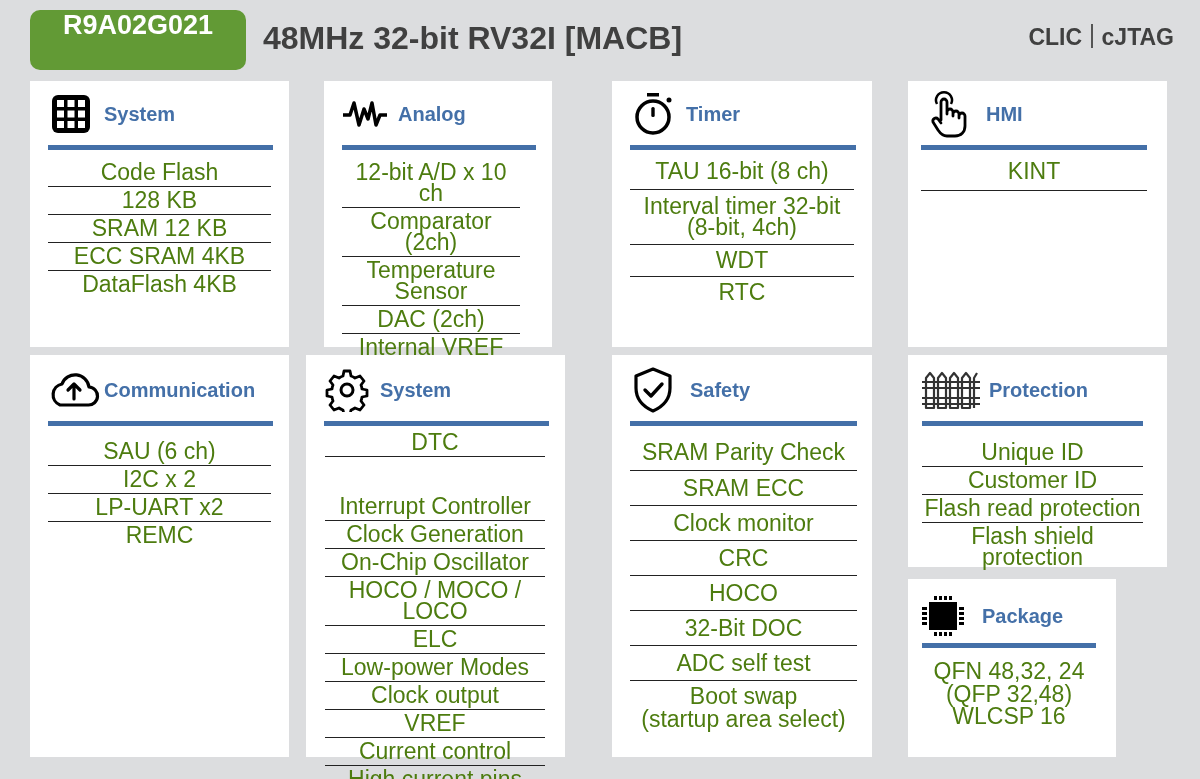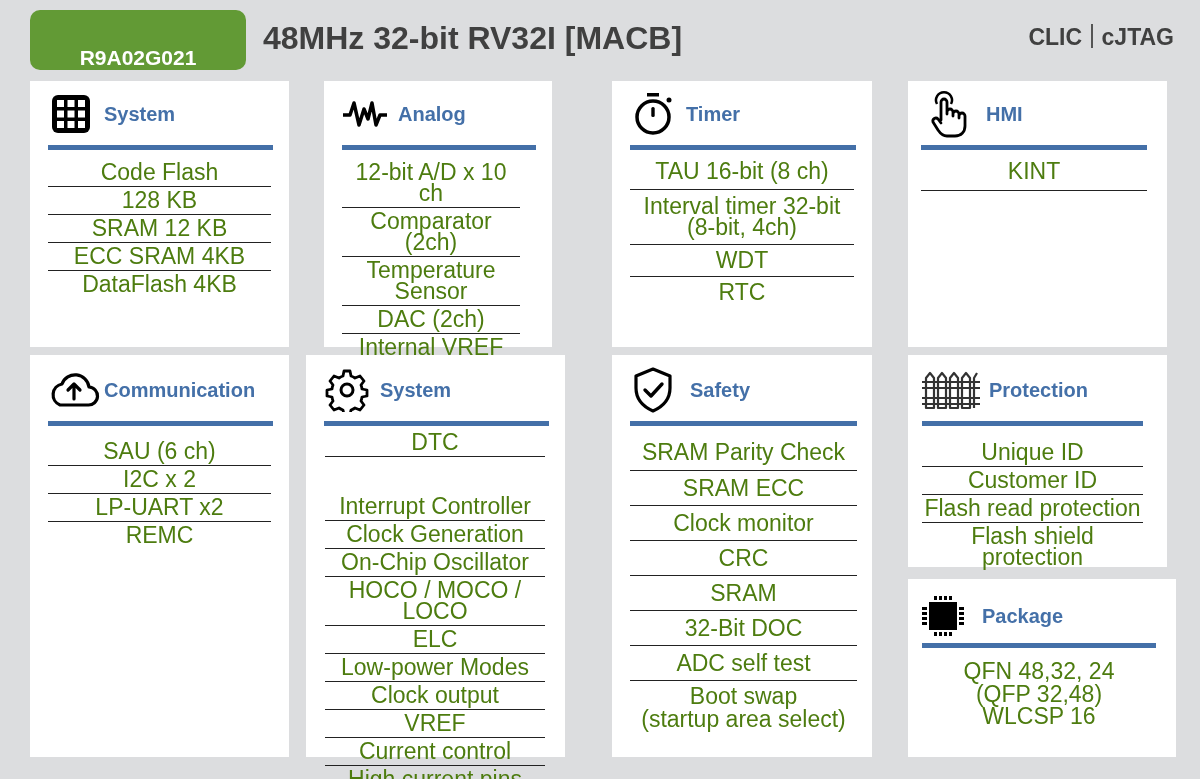--- a/index.html
+++ b/index.html
@@ -1,19 +1,19 @@
 <!DOCTYPE html>
 <html><head>
 <meta charset="utf-8">
 <style>
   * { box-sizing: border-box; margin: 0; padding: 0; }
   html, body { width: 1200px; height: 779px; overflow: hidden; }
   body { background: #dcdddf; font-family: "Liberation Sans", sans-serif; color: #333; position: relative; }
   .badge { position: absolute; left: 30px; top: 10px; width: 216px; height: 60px; background: #629a35; border-radius: 10px;
-           color: #fff; font-weight: bold; font-size: 21px; display: flex; align-items: flex-end; justify-content: center; }
+           color: #fff; font-weight: bold; font-size: 27px; display: flex; align-items: flex-start; justify-content: center; }
   .title { position: absolute; left: 263px; top: 20px; font-size: 32px; font-weight: bold; color: #404040; }
   .extras { position: absolute; right: 26px; top: 24px; font-size: 23px; font-weight: bold; color: #404040; }
   .extras .sep { display: inline-block; width: 1.5px; height: 24px; background: #555; margin: 0 9px; vertical-align: -3px; }
   .card { position: absolute; background: #fff; }
   .card-head { position: absolute; left: 18px; right: 18px; top: 0; height: 66px; display: flex; align-items: center; }
   .card-head .icon { width: 46px; height: 46px; display: flex; align-items: center; justify-content: center; flex-shrink: 0; }
   .card-head .label { font-size: 20px; font-weight: bold; color: #4470a8; margin-left: 10px; }
   .rule { position: absolute; left: 18px; right: 16px; top: 64px; height: 5px; background: #4470a8; }
   .items { position: absolute; left: 18px; right: 18px; top: 76px; }
   .item { text-align: center; font-size: 23px; color: #4d7c0f; line-height: 21px; border-bottom: 1px solid #222; padding: 5px 0 5px; }
@@ -173,21 +173,21 @@
         </svg>
     </span>
     <span class="label" style="margin-left:14px;">Safety</span>
   </div>
   <div class="rule" style="top:66px;right:15px;"></div>
   <div class="items" style="top:81px;right:15px;">
     <div class="item" style="padding:6px 0 7px;">SRAM Parity Check</div>
     <div class="item" style="padding:7px 0 6px;">SRAM ECC</div>
     <div class="item" style="padding:7px 0 6px;">Clock monitor</div>
     <div class="item" style="padding:7px 0 6px;">CRC</div>
-    <div class="item" style="padding:7px 0 6px;">SRAM</div>
+    <div class="item" style="padding:7px 0 6px;">HOCO</div>
     <div class="item" style="padding:7px 0 6px;">32-Bit DOC</div>
     <div class="item" style="padding:7px 0 6px;">ADC self test</div>
     <div class="item" style="white-space:pre-line;padding:4px 0 4px;line-height:22.5px;text-align:center;">Boot swap
 (startup area select)</div>
   </div>
 </div>
 
 <div class="card" style="left:908px;top:355px;width:259px;height:212px;">
   <div class="card-head" style="top:2px;left:13px;">
     <span class="icon" style="width:60px;">
@@ -206,21 +206,21 @@
   </div>
   <div class="rule" style="top:66px;left:14px;right:24px;"></div>
   <div class="items compact" style="top:84px;left:14px;right:24px;">
     <div class="item">Unique ID</div>
     <div class="item">Customer ID</div>
     <div class="item">Flash read protection</div>
     <div class="item">Flash shield protection</div>
   </div>
 </div>
 
-<div class="card" style="left:908px;top:579px;width:268px;height:178px;">
+<div class="card" style="left:908px;top:579px;width:208px;height:178px;">
   <div class="card-head" style="top:4px;left:12px;">
     <span class="icon">
       <svg width="46" height="44" viewBox="0 0 46 44">
           <rect x="9" y="8" width="28" height="28" fill="#000"></rect>
         <g fill="#000">
             <rect x="14" y="2" width="3" height="4"></rect>
             <rect x="19" y="2" width="3" height="4"></rect>
             <rect x="24" y="2" width="3" height="4"></rect>
             <rect x="29" y="2" width="3" height="4"></rect>
         <rect x="14" y="38" width="3" height="4"></rect>

